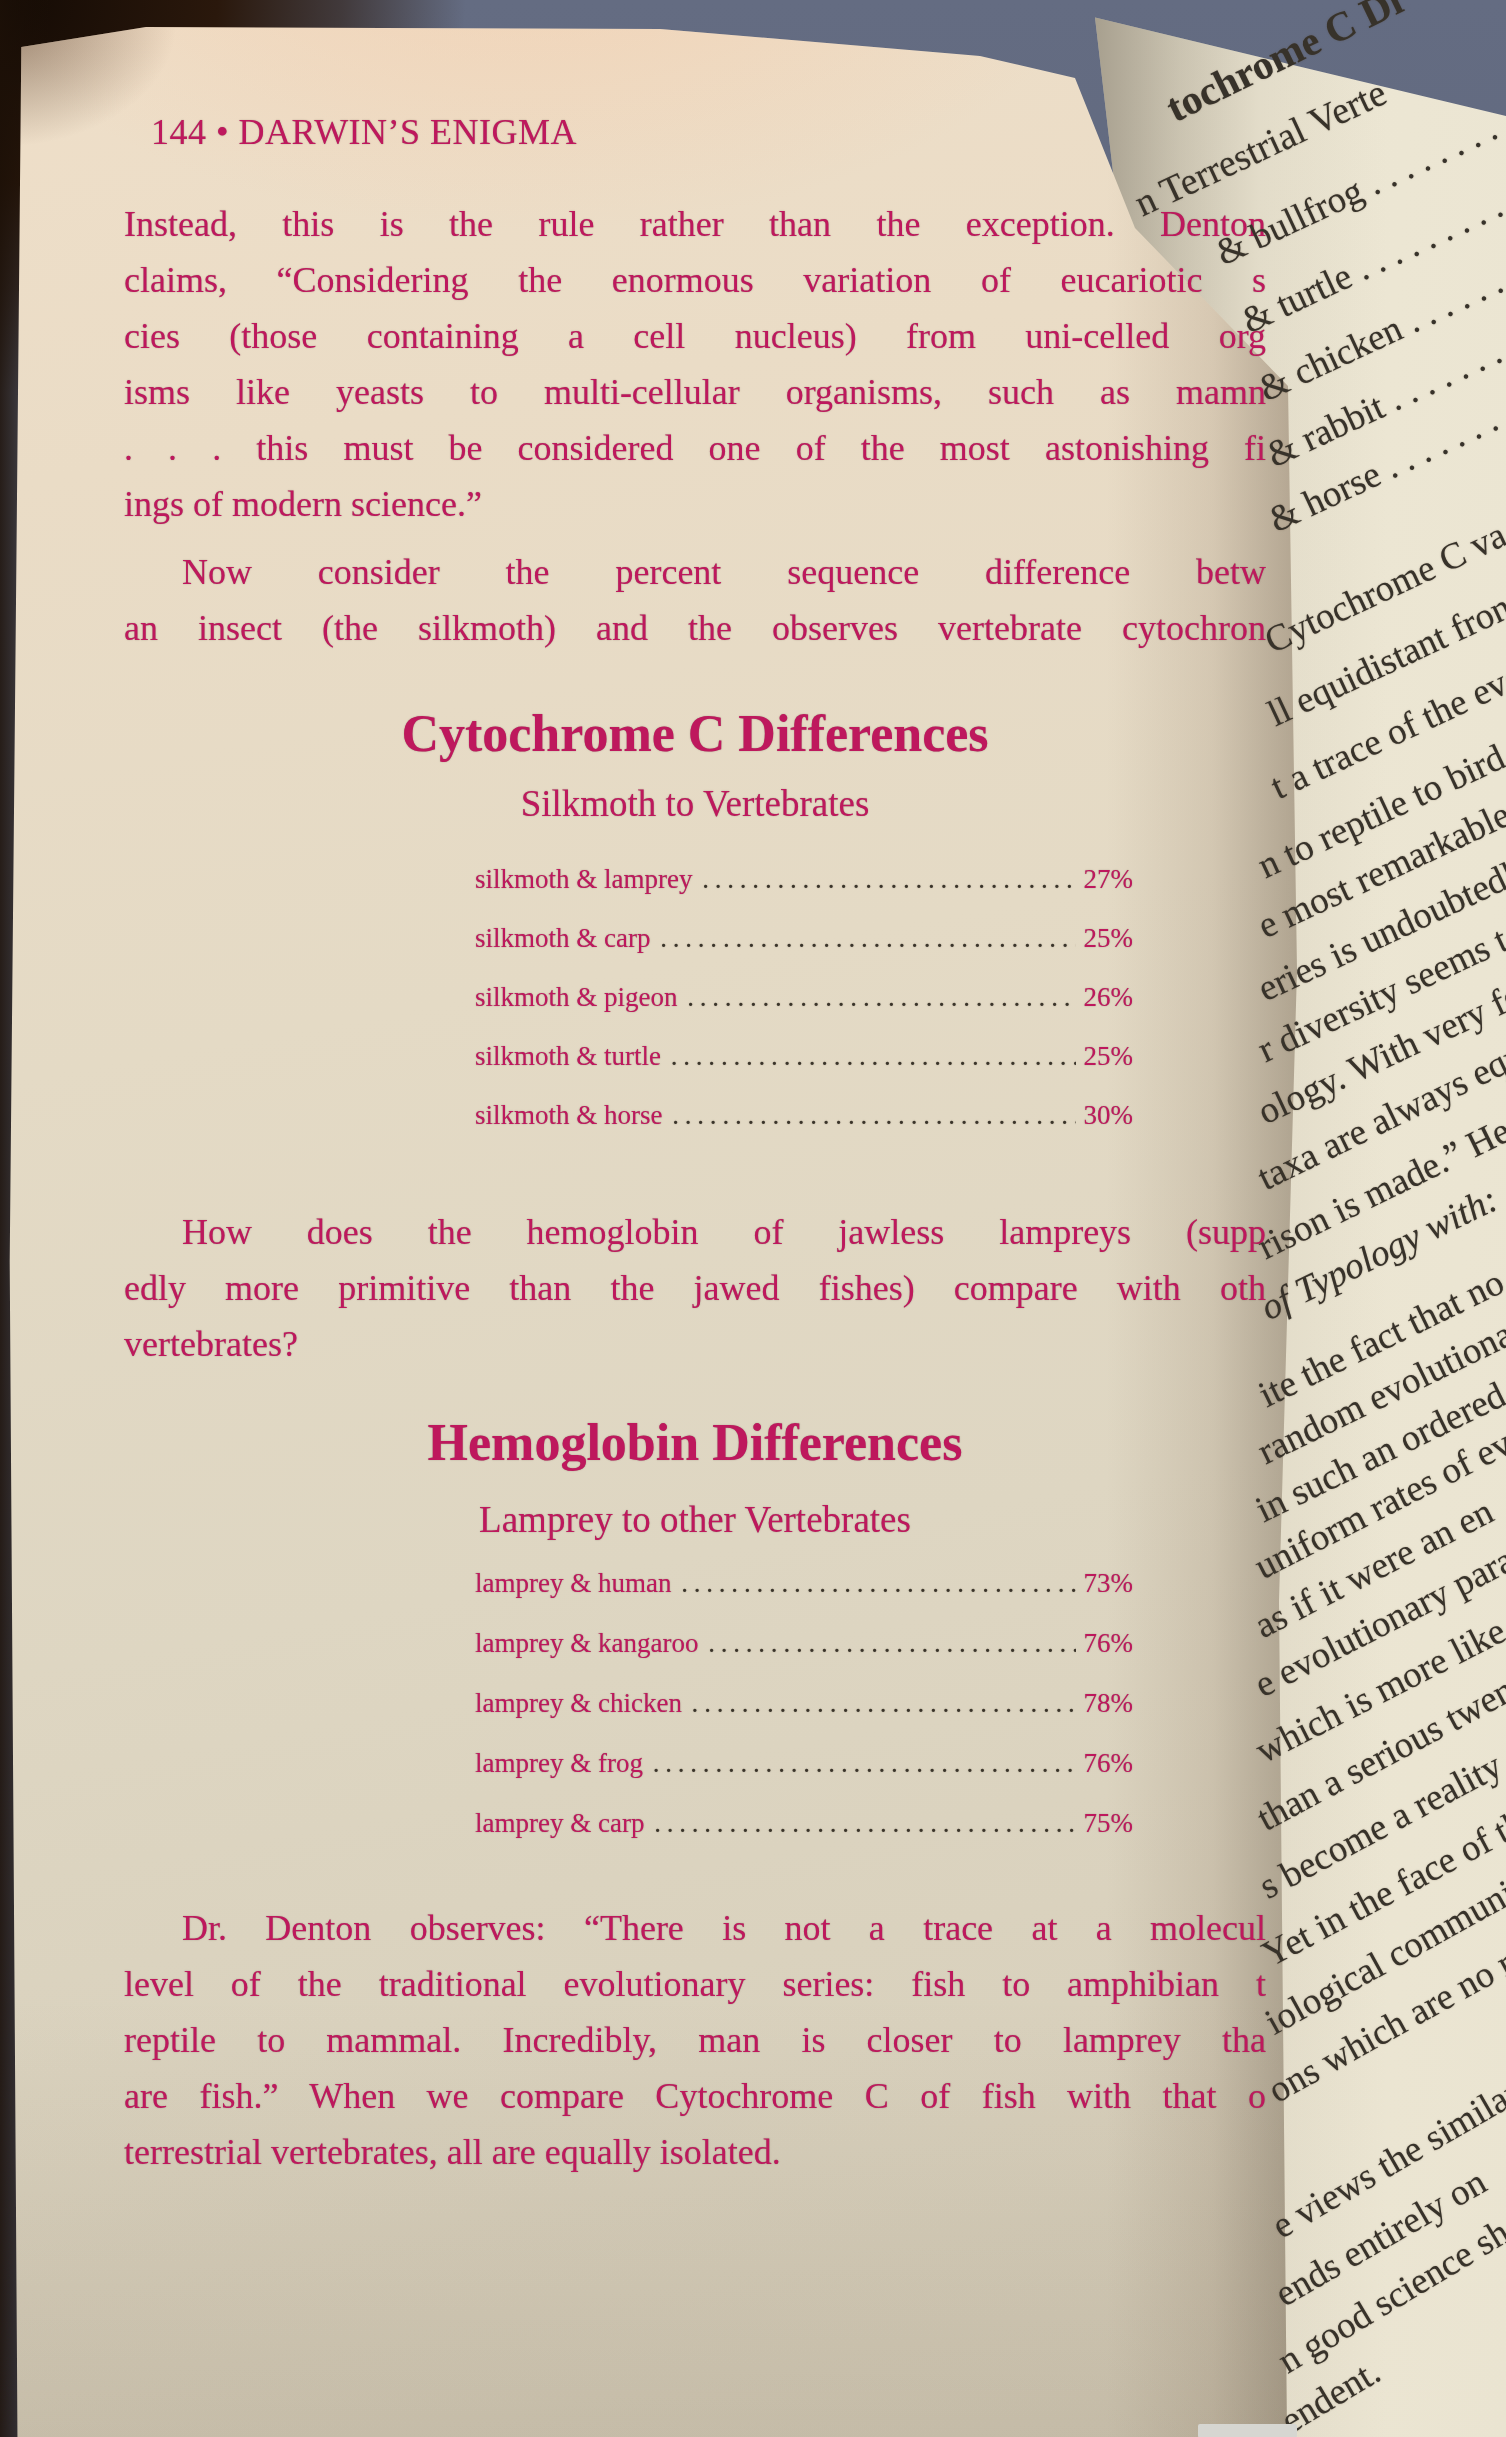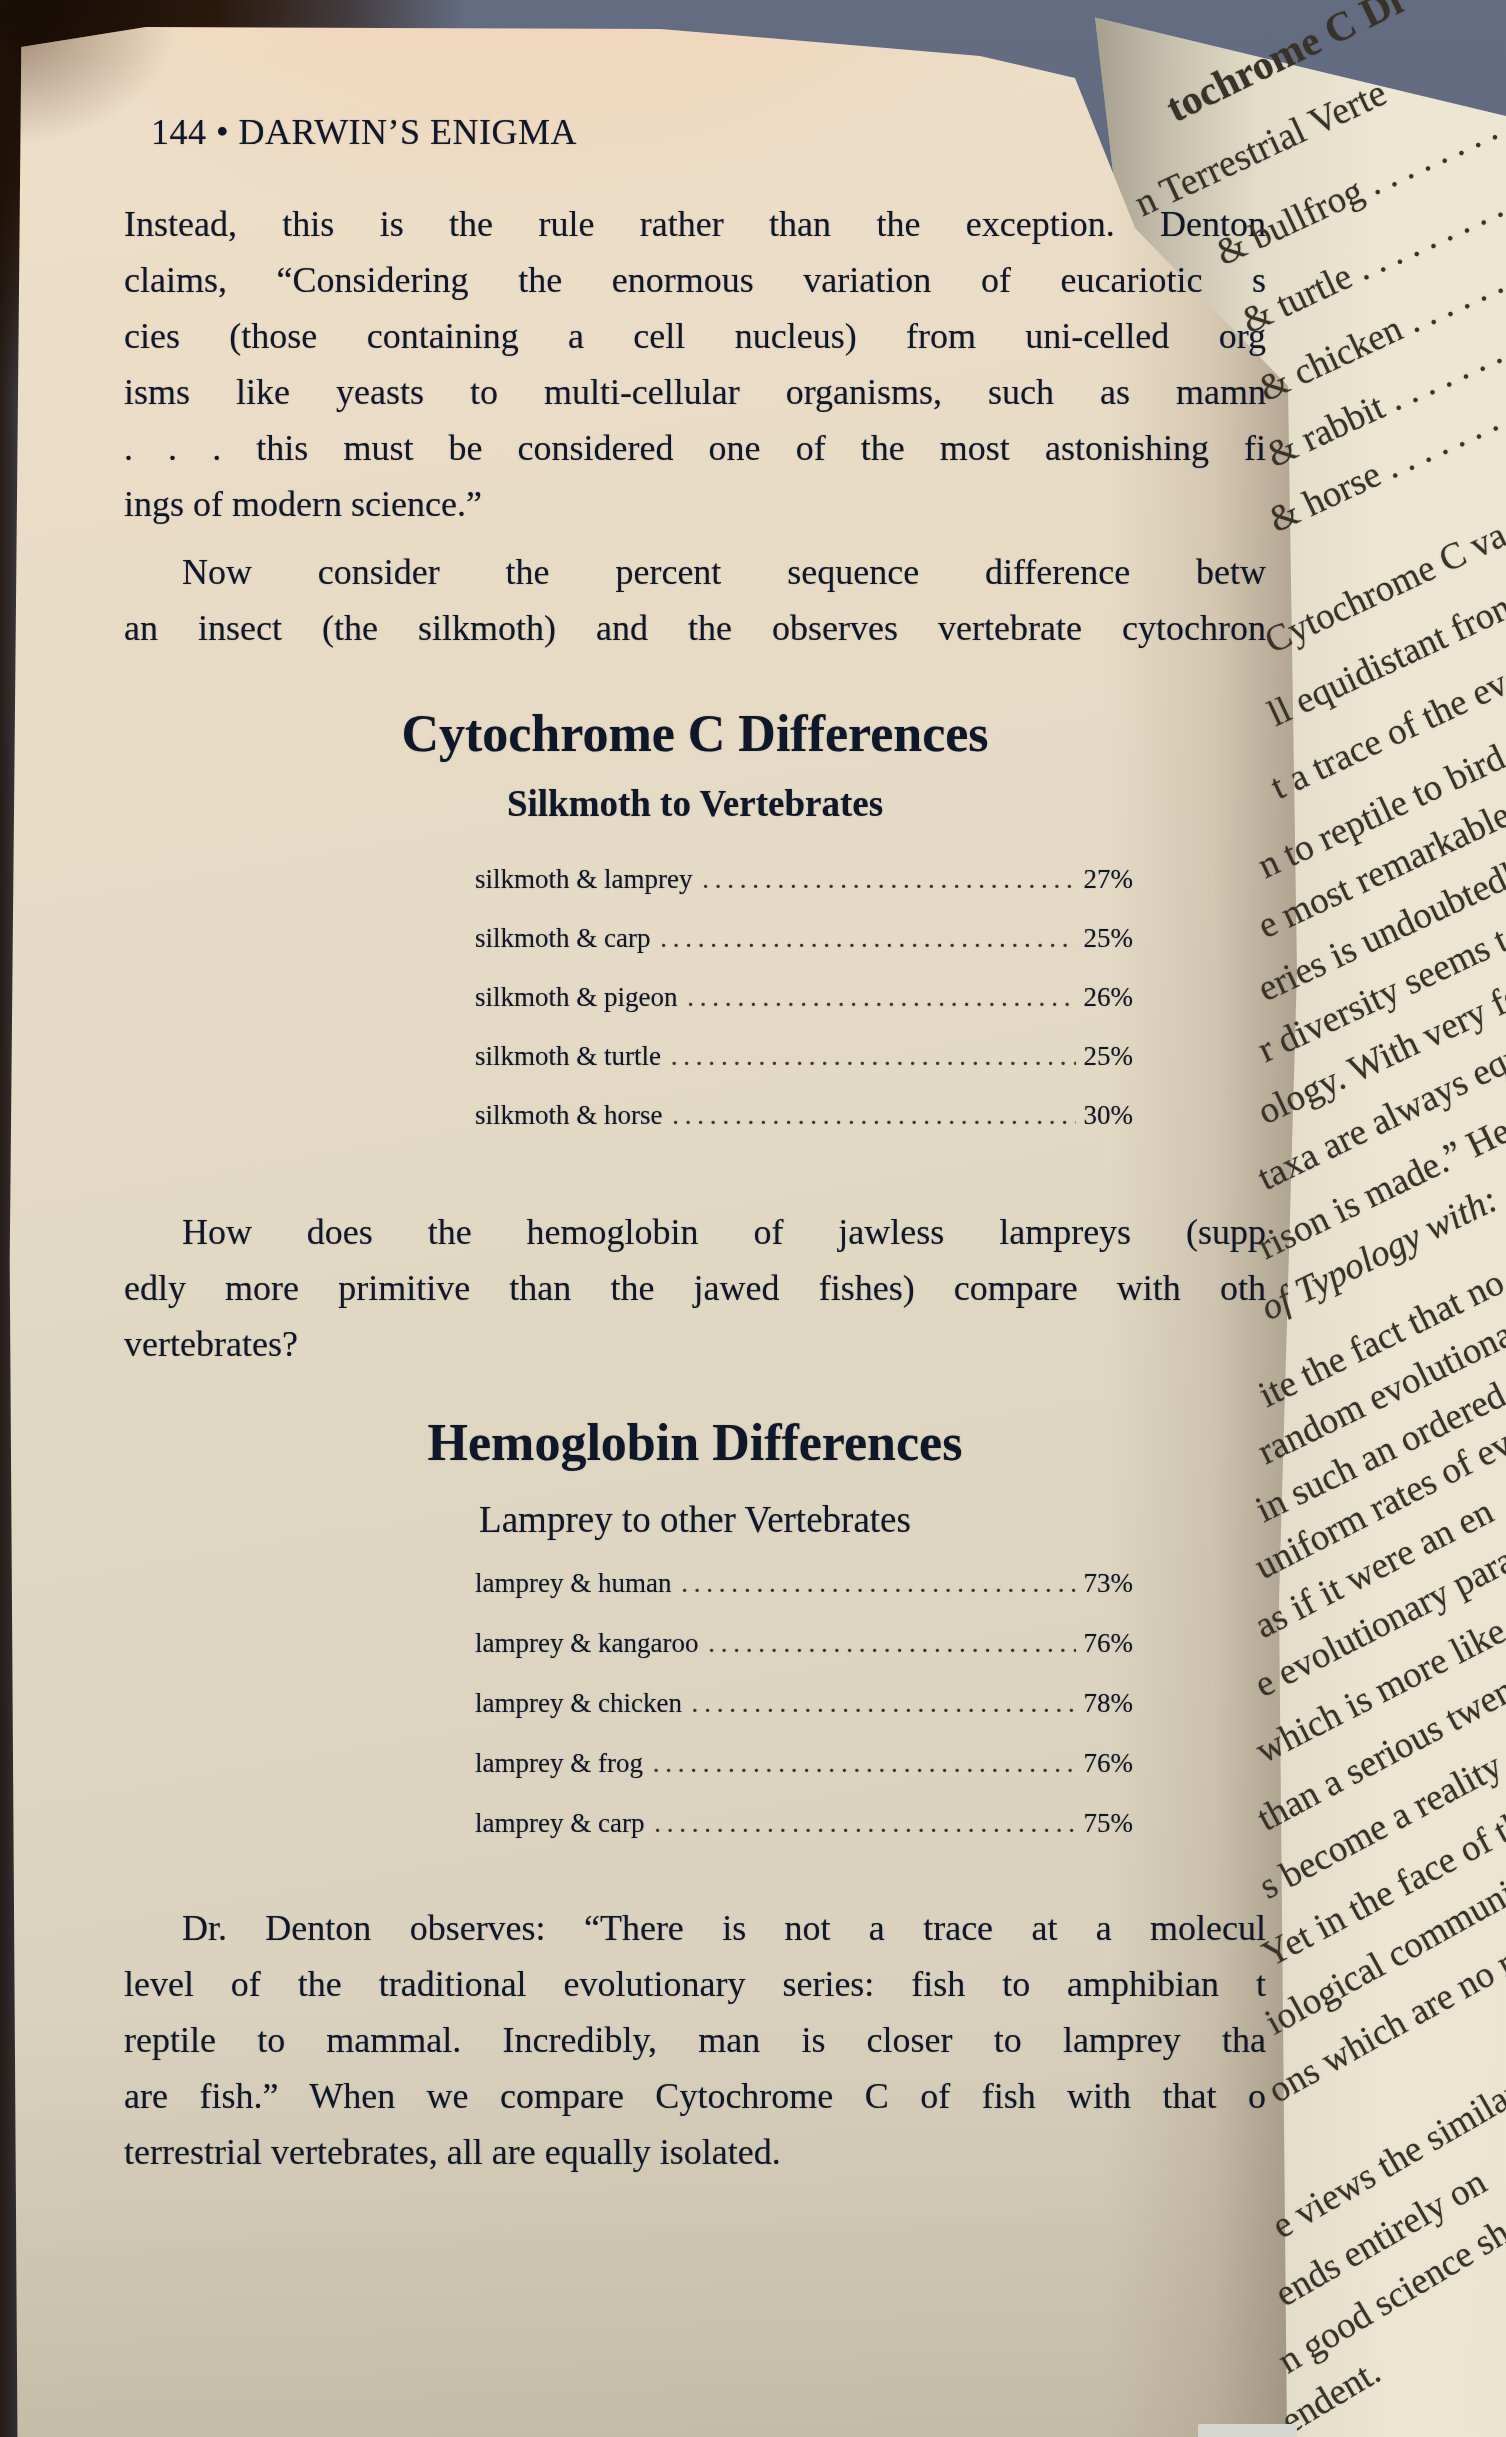--- a/index.html
+++ b/index.html
@@ -24,30 +24,30 @@
   .lp-tint{position:absolute;inset:0;
     background:radial-gradient(ellipse 873px 505px at 35% -5%,rgba(246,198,162,.55),rgba(246,198,162,0) 70%);}
   .lp-corner{position:absolute;inset:0;
     background:radial-gradient(ellipse 252px 175px at 0% 1%,rgba(70,40,20,.5),rgba(70,40,20,0) 70%);}
   .lp-fold{position:absolute;left:1106px;top:0;width:194px;height:100%;
     background:linear-gradient(90deg,rgba(130,110,88,0) 0%,rgba(130,110,88,.18) 55%,rgba(95,80,62,.4) 100%);}
   .lp-bottom{position:absolute;inset:0;
     background:linear-gradient(180deg,rgba(110,95,75,0) 82%,rgba(110,95,75,.16) 100%);}
   
   .lp-content{position:absolute;left:124px;top:0;width:1145px;height:100%;
-    color:#0f172a;text-shadow:0 0 1.2px rgba(70,58,44,.5);}
+    color:#be185d;text-shadow:0 0 1.2px rgba(70,58,44,.5);}
   .page-header{position:absolute;top:111px;left:27px;font-size:36px;letter-spacing:0.5px;white-space:nowrap;}
   .para{position:absolute;width:1142px;}
   .ln{font-size:36px;line-height:56px;white-space:nowrap;}
   .ln.j{white-space:normal;text-align:justify;text-align-last:justify;width:1142px;overflow:hidden;height:56px;}
   .ln.i{text-indent:58px;}
   .p1{top:196px;} .p2{top:544px;} .p3{top:1204px;} .p4{top:1900px;}
   .tbl-title{position:absolute;width:1142px;text-align:center;font-weight:bold;font-size:52px;white-space:nowrap;}
   .tbl-sub{position:absolute;width:1142px;text-align:center;font-size:37px;white-space:nowrap;}
-  .t1-title{top:704px;} .t1-sub{top:782px;font-weight:bold;}
+  .t1-title{top:704px;} .t1-sub{top:782px;}
   .t2-title{top:1413px;} .t2-sub{top:1498px;}
   .trows{position:absolute;left:351px;width:658px;}
   .t1-rows{top:864px;} .t2-rows{top:1568px;}
   .trow{display:flex;align-items:baseline;height:59px;font-size:27px;}
   .t2-rows .trow{height:60px;}
   .tlabel{white-space:nowrap;}
   .tdots{flex:1;overflow:hidden;white-space:nowrap;margin:0 7.8px 0 9.7px;color:#3a342a;}
   .tdots::before{content:"......................................................";letter-spacing:5.8px;}
   .tval{white-space:nowrap;}
   

